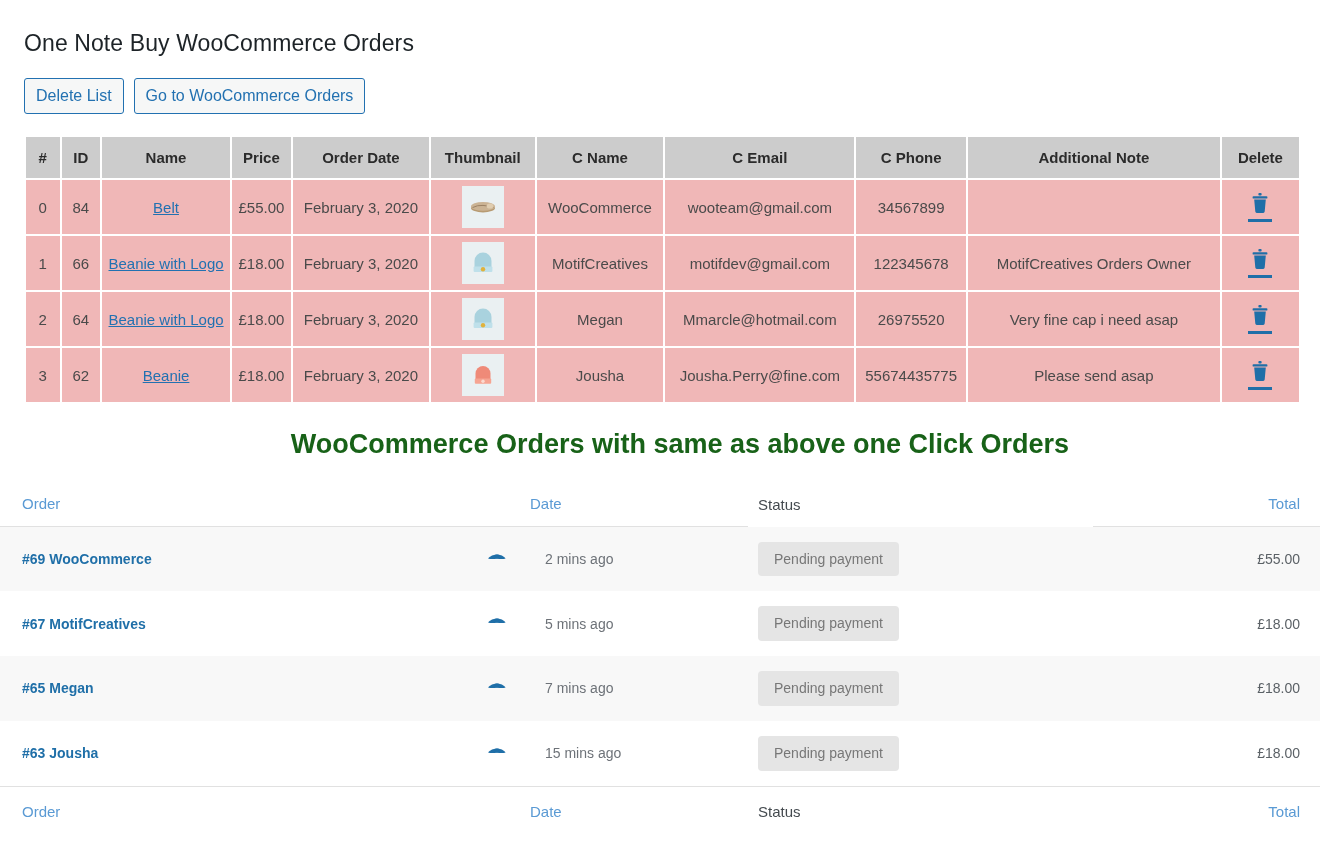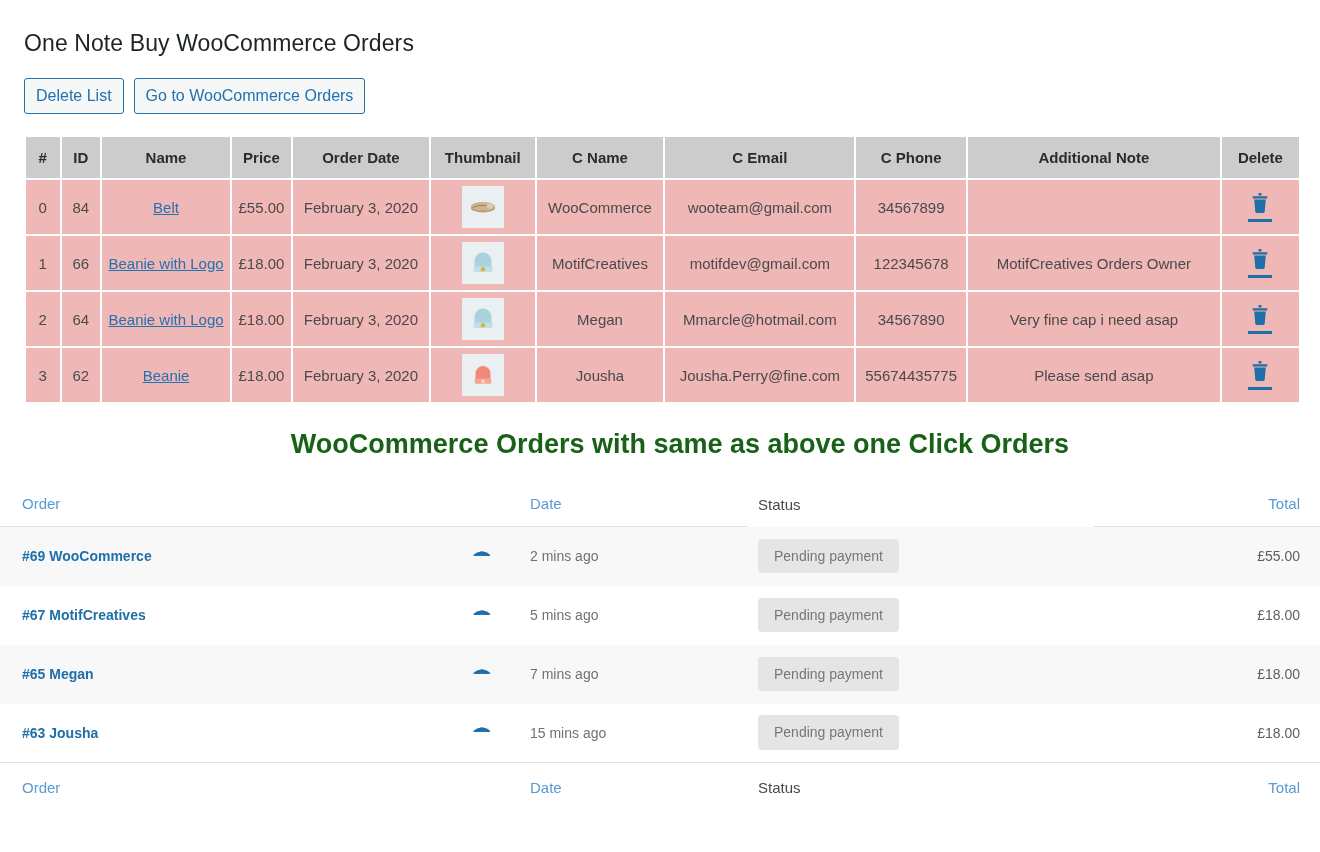--- a/index.html
+++ b/index.html
@@ -76,21 +76,21 @@
   .green-heading {
     position: absolute; left: 0; right: 0; top: 428px;
     text-align: center;
     color: #186218; font-size: 27px; font-weight: 700;
     margin: 0; line-height: 1.25; padding-left: 40px;
   }
 
   
   .woo-wrap { position: absolute; left: 0; top: 484px; width: 1320px; font-size: 14px; }
   .woo-table { width: 100%; border-collapse: collapse; table-layout: fixed; }
-  .woo-table th, .woo-table td { padding: 0; }
+  .woo-table th, .woo-table td { padding: 15px; }
   .w-order  { width: 472px; }
   .w-eye    { width: 58px;  }
   .w-date   { width: 218px; }
   .w-status { width: 345px; }
   .w-total  { width: 227px; }
 
   .woo-table thead th {
     font-weight: 400; font-size: 15px; color: #5a9ad4;
     text-align: left; padding: 11px 0 14px 0;
     border-bottom: 1px solid #e1e1e1;
@@ -232,21 +232,21 @@
           <span class="thumb-box">
             <svg width="30" height="30" viewBox="0 0 30 30" aria-hidden="true">
               <path d="M6.5 19V13a8.5 8.5 0 0 1 17 0v6z" fill="#a9d2de"></path>
               <rect x="5.6" y="18.6" width="18.8" height="5.4" rx="1" fill="#bfe0ea"></rect>
               <circle cx="15" cy="21.2" r="2.2" fill="#e0b23c"></circle>
             </svg>
           </span>
         </td>
         <td>Megan</td>
         <td>Mmarcle@hotmail.com</td>
-        <td>34567890</td>
+        <td>26975520</td>
         <td>Very fine cap i need asap</td>
         <td>
           <a class="del-link">
             <svg width="22" height="24" viewBox="0 0 22 24" aria-hidden="true">
               <rect x="9.4" y="1" width="3.2" height="2.6" rx="0.8" fill="#1f6fa8"></rect>
               <rect x="3.6" y="4.2" width="14.8" height="2.4" rx="0.9" fill="#1f6fa8"></rect>
               <path d="M5.2 7.4h11.6l-1.1 12.2a1.5 1.5 0 0 1-1.5 1.3H7.8a1.5 1.5 0 0 1-1.5-1.3z" fill="#1f6fa8"></path>
             </svg>
             <span class="bar"></span>
           </a>

